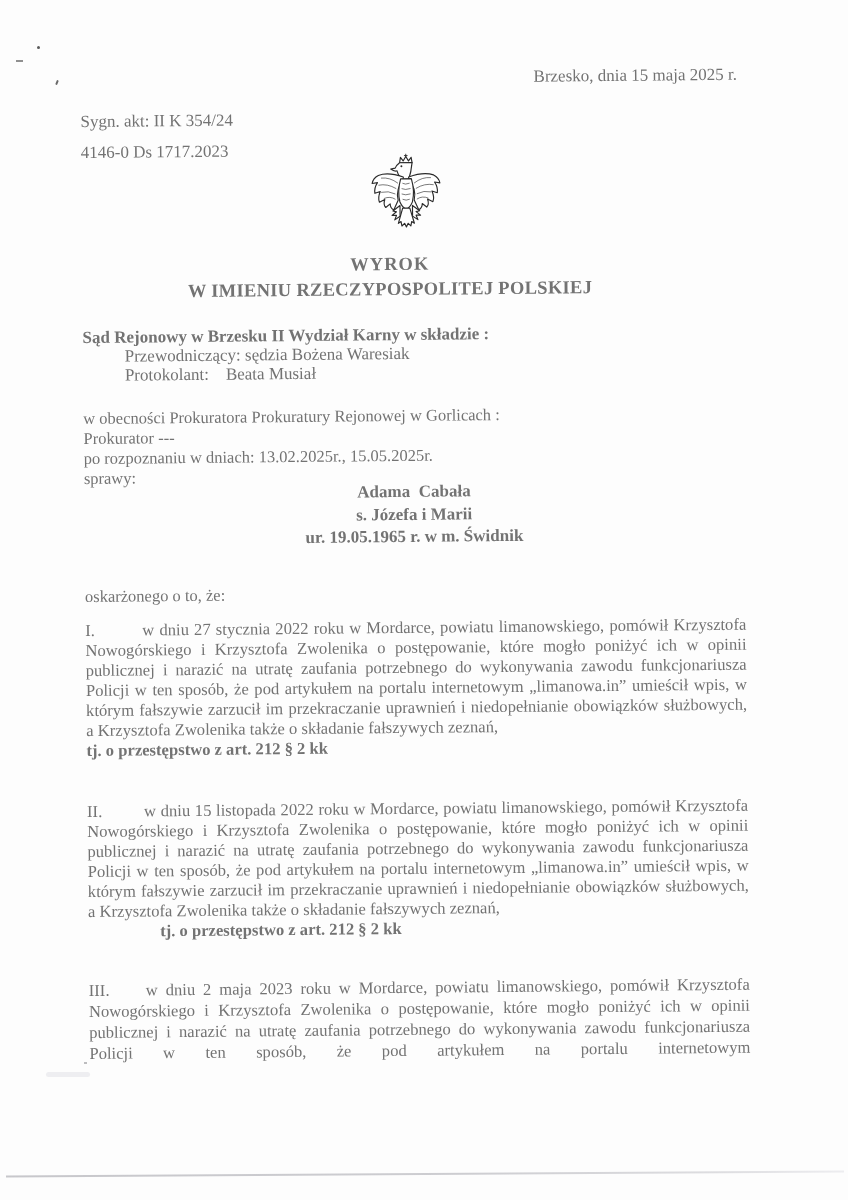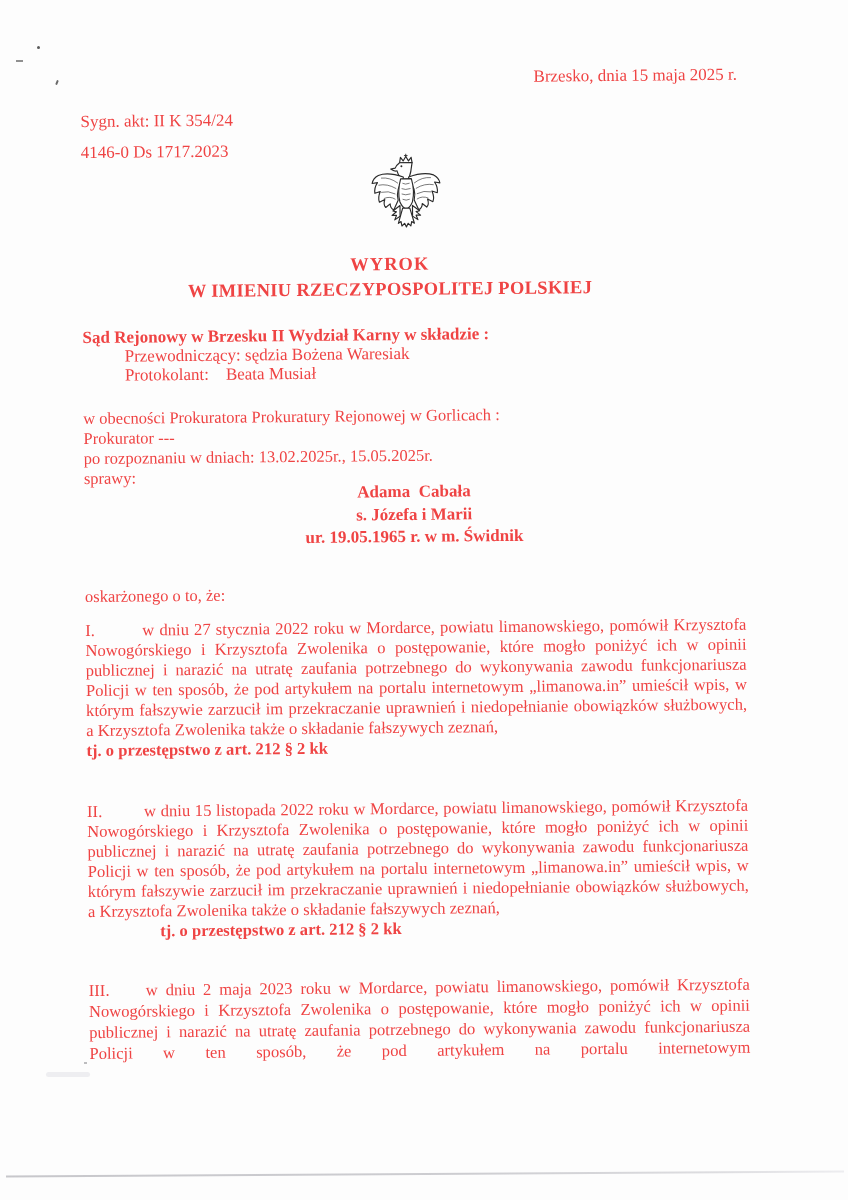--- a/index.html
+++ b/index.html
@@ -3,21 +3,21 @@
 <meta charset="utf-8">
 <style>
   * { box-sizing: border-box; }
   html, body { margin: 0; padding: 0; background: #ffffff; }
   .page {
     position: relative;
     width: 848px; height: 1200px;
     background: #fdfdfd;
     overflow: hidden;
     font-family: "Liberation Serif", serif;
-    color: #ef4444;
+    color: #737373;
   }
   
   .sheet {
     position: absolute; inset: 0;
     transform: rotate(-0.55deg);
     transform-origin: 85px 600px;
   }
   .date-line { position: absolute; top: 71px; right: 106px; font-size: 17px; }
   .case-no-1 { position: absolute; left: 85px; top: 112px; font-size: 17px; }
   .case-no-2 { position: absolute; left: 85px; top: 143px; font-size: 17px; }

